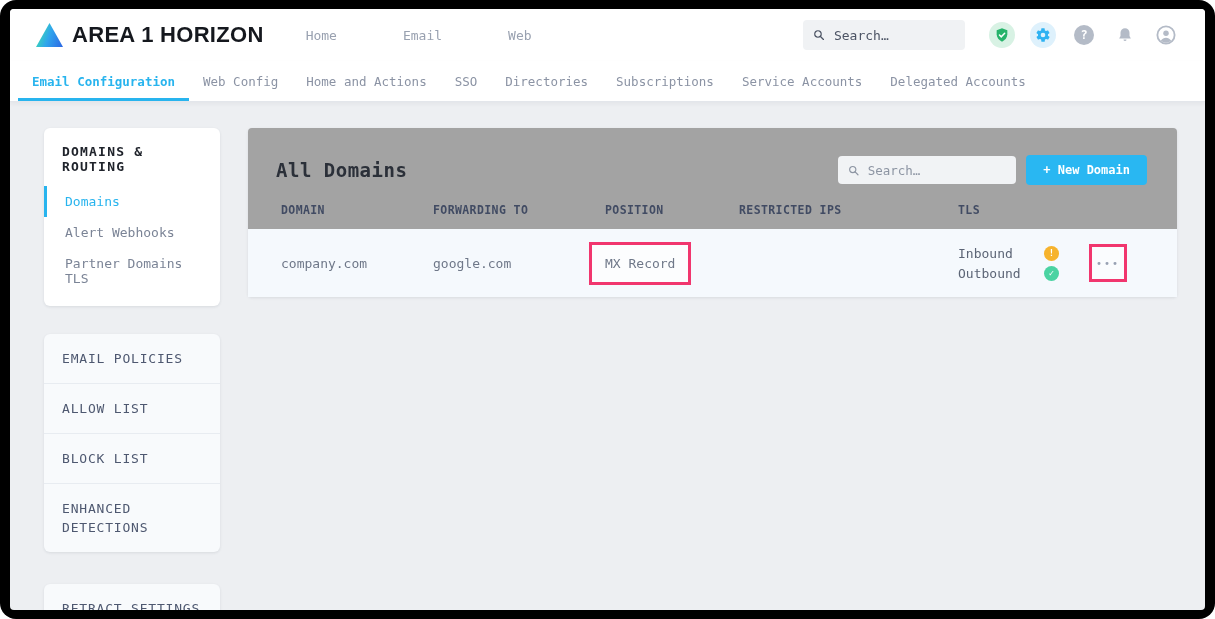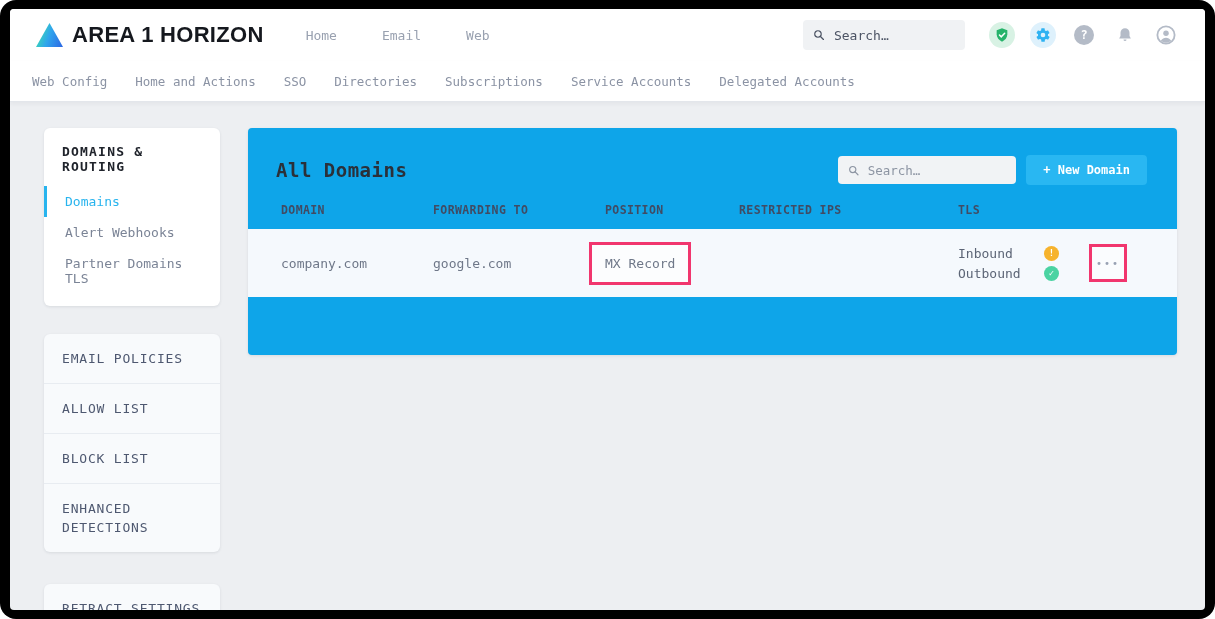--- a/index.html
+++ b/index.html
@@ -6,21 +6,21 @@
   html,body { width:1215px; height:619px; background:#fff; font-family:"DejaVu Sans Mono","Liberation Mono",monospace; }
   .frame { position:relative; width:1215px; height:619px; background:#000; border-radius:16px; padding:9px 10px; }
   .app { width:100%; height:100%; background:#edeff2; border-radius:4px; overflow:hidden; display:flex; flex-direction:column; }
 
   
   .topbar { height:52px; background:#fff; display:flex; align-items:center; padding:0 26px; flex-shrink:0; }
   .brand { display:flex; align-items:center; gap:9px; }
   .logo-triangle { width:27px; height:24px; clip-path:polygon(50% 0,100% 100%,0 100%);
     background:linear-gradient(110deg,#41dd9b 0%,#38cfc0 22%,#2fa5ec 50%,#2c66e4 100%); }
   .brand-text { font-family:"Liberation Sans","DejaVu Sans",sans-serif; font-weight:700; font-size:22px; letter-spacing:.3px; color:#15181e; }
-  .top-nav { display:flex; gap:45px; margin-left:42px; }
+  .top-nav { display:flex; gap:66px; margin-left:42px; }
   .top-nav span { font-size:13px; color:#99a1b0; cursor:pointer; }
   .top-spacer { flex:1; }
   .top-search { width:162px; height:30px; background:#f0f2f4; border-radius:4px; display:flex; align-items:center; padding:0 10px; gap:9px; }
   .top-search input { border:none; outline:none; background:transparent; width:100%; font-family:inherit; font-size:13px; color:#4c5464; }
   .top-search input::placeholder { color:#4c5464; opacity:1; }
   .top-icons { display:flex; align-items:center; gap:15px; margin-left:24px; }
   .badge { width:26px; height:26px; border-radius:50%; display:flex; align-items:center; justify-content:center; cursor:pointer; }
   .badge.green { background:#d8f2e4; }
   .badge.blue { background:#def1fc; }
   .icon-plain { width:26px; height:26px; display:flex; align-items:center; justify-content:center; cursor:pointer; }
@@ -39,21 +39,21 @@
   .card.tinted { background:#f8fafc; }
   .card-header { font-size:13px; font-weight:700; color:#20242c; letter-spacing:1.2px; padding:16px 18px 12px; }
   .side-item { font-size:13px; color:#7b8496; padding:8px 18px 8px 18px; border-left:3px solid transparent; cursor:pointer; }
   .side-item.active { color:#28b4ee; border-left-color:#28b4ee; }
   .card1-pad { padding-bottom:12px; }
   .side-section { font-size:13px; color:#4e5870; letter-spacing:.8px; padding:15px 18px; line-height:19px; cursor:pointer; }
   .side-section + .side-section { border-top:1px solid #e8ecf1; }
   .card3 { margin-top:4px; }
 
   
-  .panel { flex:1; background:#0ea5e9; border-radius:4px; box-shadow:0 1px 3px rgba(30,40,60,.10); padding-bottom:58px; }
+  .panel { flex:1; background:#a3a3a3; border-radius:4px; box-shadow:0 1px 3px rgba(30,40,60,.10); }
   .panel-header { display:flex; align-items:center; padding:27px 30px 18px 28px; }
   .panel-title { font-size:19px; font-weight:700; color:#2b3039; letter-spacing:.5px; }
   .panel-spacer { flex:1; }
   .panel-search { width:178px; height:28px; background:#f1f3f5; border-radius:4px; display:flex; align-items:center; padding:0 10px; gap:8px; }
   .panel-search input { border:none; outline:none; background:transparent; width:100%; font-family:inherit; font-size:12.5px; color:#8d95a3; }
   .panel-search input::placeholder { color:#8d95a3; opacity:1; }
   .new-domain-btn { margin-left:10px; height:30px; background:#29b7f2; border:none; border-radius:4px; color:#fff;
     font-family:inherit; font-size:12px; font-weight:700; padding:0 17px; cursor:pointer; white-space:nowrap; }
 
   .tgrid { display:grid; grid-template-columns:152px 172px 134px 219px 135px 1fr; padding-left:33px; align-items:center; }
@@ -122,20 +122,21 @@
         <svg width="22" height="22" viewBox="0 0 24 24">
               <circle cx="12" cy="12" r="9.4" fill="none" stroke="#b4bbc7" stroke-width="2"></circle>
               <circle cx="12" cy="10" r="3" fill="#b4bbc7"></circle>
               <path d="M6.3 18.4c1.4-2.4 3.6-3.5 5.7-3.5s4.3 1.1 5.7 3.5a9.4 9.4 0 0 1-11.4 0z" fill="#b4bbc7"></path>
             </svg>
       </div>
     </div>
   </div>
 
   <div class="tabbar">
+    <div class="tab active">Email Configuration</div>
     <div class="tab">Web Config</div>
     <div class="tab">Home and Actions</div>
     <div class="tab">SSO</div>
     <div class="tab">Directories</div>
     <div class="tab">Subscriptions</div>
     <div class="tab">Service Accounts</div>
     <div class="tab">Delegated Accounts</div>
   </div>
 
   <div class="content">

